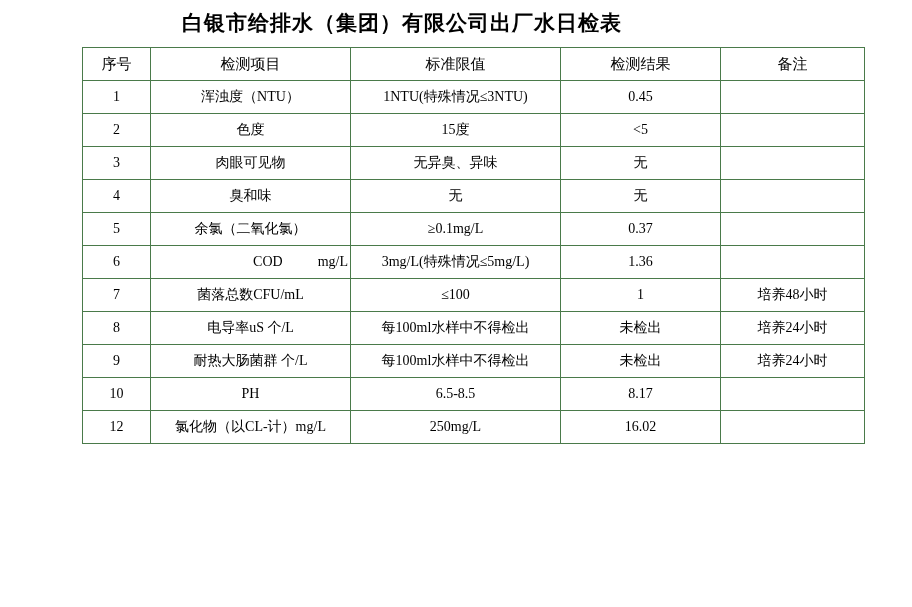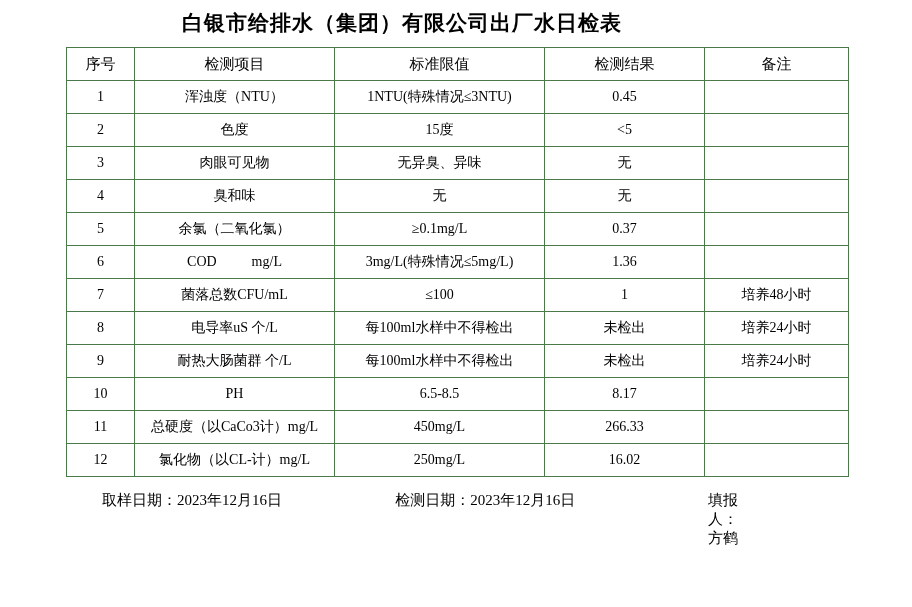--- a/index.html
+++ b/index.html
@@ -24,20 +24,21 @@
     text-align: center;
     font-family: "Liberation Serif", serif;
     font-size: 21px;
     font-weight: bold;
     letter-spacing: 1px;
     padding-top: 9px;
     padding-bottom: 10px;
   }
   .table-wrap {
     padding: 0 64px 0 66px;
+    margin-left: 16px;
   }
   table.report {
     border-collapse: collapse;
     width: 100%;
     table-layout: fixed;
   }
   table.report td, table.report th {
     border: 1px solid #4a7a4a;
     height: 32px;
     text-align: center;
@@ -133,21 +134,21 @@
         </tr>
         <tr>
           <td class="cell-num">5</td>
           <td class="cell-cn">余氯（二氧化氯）</td>
           <td class="cell-num">≥0.1mg/L</td>
           <td class="cell-num">0.37</td>
           <td class="cell-cn"></td>
         </tr>
         <tr>
           <td class="cell-num">6</td>
-          <td class="cell-num" style="white-space:pre;">COD          mg/L</td>
+          <td class="cell-num" style="white-space:pre;text-align:right;">COD          mg/L</td>
           <td class="cell-num">3mg/L(特殊情况≤5mg/L)</td>
           <td class="cell-num">1.36</td>
           <td class="cell-cn"></td>
         </tr>
         <tr>
           <td class="cell-num">7</td>
           <td class="cell-cn">菌落总数CFU/mL</td>
           <td class="cell-num">≤100</td>
           <td class="cell-num">1</td>
           <td class="cell-cn">培养48小时</td>
@@ -167,36 +168,24 @@
           <td class="cell-cn">培养24小时</td>
         </tr>
         <tr>
           <td class="cell-num">10</td>
           <td class="cell-num">PH</td>
           <td class="cell-num">6.5-8.5</td>
           <td class="cell-num">8.17</td>
           <td class="cell-cn"></td>
         </tr>
         <tr>
-          <td class="cell-num">11</td>
-          <td class="cell-cn small">总硬度（以CaCo3计）mg/L</td>
-          <td class="cell-num">450mg/L</td>
-          <td class="cell-num">266.33</td>
-          <td class="cell-cn"></td>
-        </tr>
-        <tr>
           <td class="cell-num">12</td>
           <td class="cell-cn small">氯化物（以CL-计）mg/L</td>
           <td class="cell-num">250mg/L</td>
           <td class="cell-num">16.02</td>
           <td class="cell-cn"></td>
         </tr>
       </tbody>
     </table>
   </div>
 
-  <div class="footer">
-    <div class="f1">取样日期：2023年12月16日</div>
-    <div class="f2">检测日期：2023年12月16日</div>
-    <div class="f3">填报人：方鹤</div>
-  </div>
 
 </div>
 
 </body></html>

